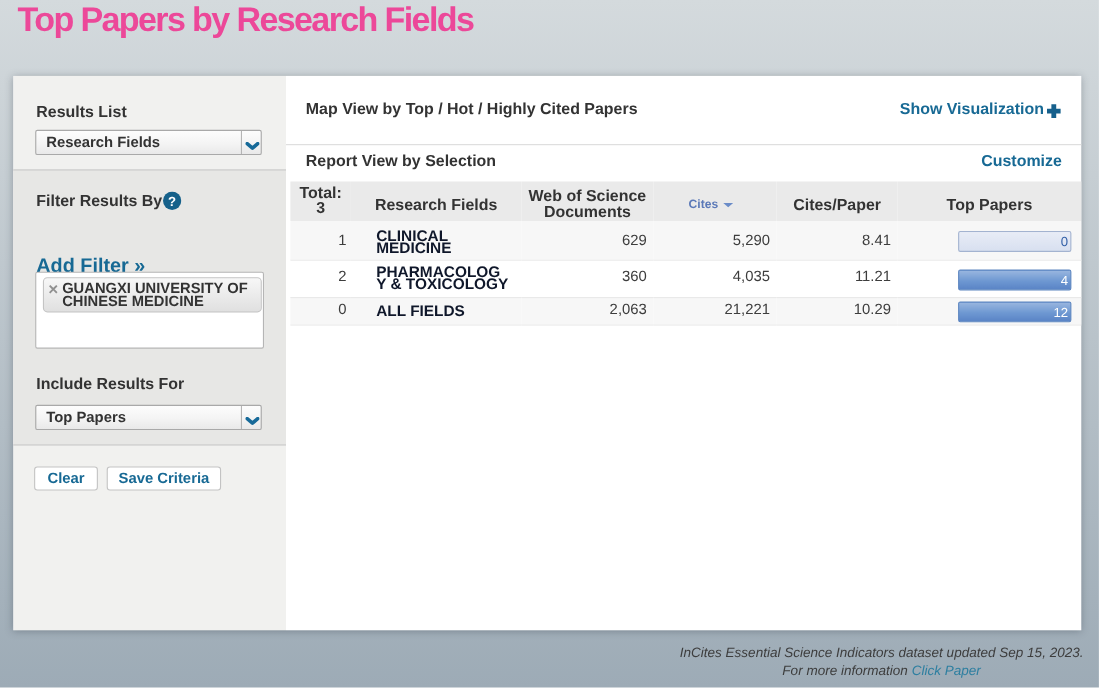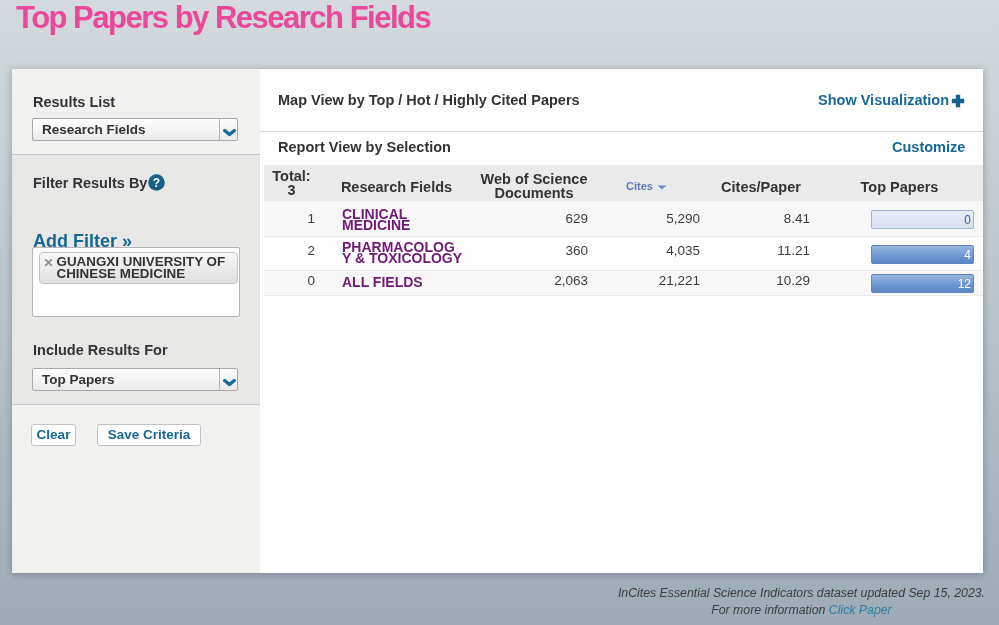--- a/index.html
+++ b/index.html
@@ -59,21 +59,21 @@
 table#rpt { position:absolute; left:4px; top:96px; width:719px; border-collapse:collapse; }
 #rpt th { background:#eaeaea; font-size:14.5px; font-weight:bold; color:#333; padding:4px 0; vertical-align:middle; line-height:14px; }
 #rpt td { vertical-align:middle; font-size:13.5px; border-bottom:1px solid #e9e9e9; }
 #rpt tr.r1 td { background:#f7f7f7; height:35px; }
 #rpt tr.r2 td { background:#ffffff; height:34px; }
 #rpt tr.r3 td { background:#f7f7f7; height:25px; }
 #rpt tr.r2 td.rank, #rpt tr.r2 td.num { padding-bottom:6px; }
 #rpt tr.r3 td.rank, #rpt tr.r3 td.num { padding-bottom:4px; }
 .num { text-align:right; color:#3d3d3d; padding-right:6px; }
 td.rank { text-align:right; color:#3d3d3d; padding-right:4px; }
-.fld { color:#701a75; font-weight:bold; font-size:14px; line-height:10.8px; display:inline-block; position:relative; top:2.5px; }
+.fld { color:#0f172a; font-weight:bold; font-size:14px; line-height:10.8px; display:inline-block; position:relative; top:2.5px; }
 td.fcell { padding-left:23px; }
 .barcell { text-align:right; padding-right:9px; }
 .bar { position:relative; top:1.5px; width:103px; height:19px; border-radius:2px; display:inline-block; vertical-align:middle; }
 .bar0 { border:1px solid #a3b3d0; background:linear-gradient(180deg,#e8ecf6,#d8e0f0); color:#3562a8; }
 .barf { border:1px solid #5d86c0; background:linear-gradient(180deg,#99b6df 0%,#6e98d2 55%,#5a84c6 100%); color:#fff; }
 .bar span { position:absolute; right:2px; top:2px; font-size:12px; }
 
 .footer { position:absolute; right:14px; text-align:center; font-size:12.3px; font-style:italic; color:#3d3d3d; line-height:16.5px; }
 </style>
 </head>
@@ -100,21 +100,21 @@
       <div class="tag"><span class="x">✕</span>GUANGXI UNIVERSITY OF<br>CHINESE MEDICINE</div>
     </div>
     <div class="lbl" style="left:21px; top:272.5px;">Include Results For</div>
     <div class="selbox" style="top:299px;">Top Papers
       <span class="chev">
           <svg width="13" height="8" viewBox="0 0 13 8">
             <path d="M1.7 1.6 L6.5 5.6 L11.3 1.6" fill="none" stroke="#176a99" stroke-width="3.3" stroke-linecap="round" stroke-linejoin="round"></path>
           </svg>
         </span>
     </div>
-    <div class="btn" style="left:19px; top:355px; width:45px;">Clear</div>
+    <div class="btn" style="left:19px; top:355px; width:58px;">Clear</div>
     <div class="btn" style="left:85px; top:355px; width:104px;">Save Criteria</div>
   </div>
   <div id="main">
     <div class="mainhdr" style="left:18px; top:23px;">Map View by Top / Hot / Highly Cited Papers</div>
     <div class="mainhdr" style="left:558px; top:23px; color:#176994;">Show Visualization</div>
     <svg style="position:absolute; left:690.5px; top:24.5px;" width="14" height="14" viewBox="0 0 14 14">
         <path d="M7 0.8 V13.2 M0.8 7 H13.2" stroke="#16608c" stroke-width="4.4"></path>
       </svg>
     <div class="hr" style="top:62px;"></div>
     <div class="mainhdr" style="left:18px; top:70px;">Report View by Selection</div>

